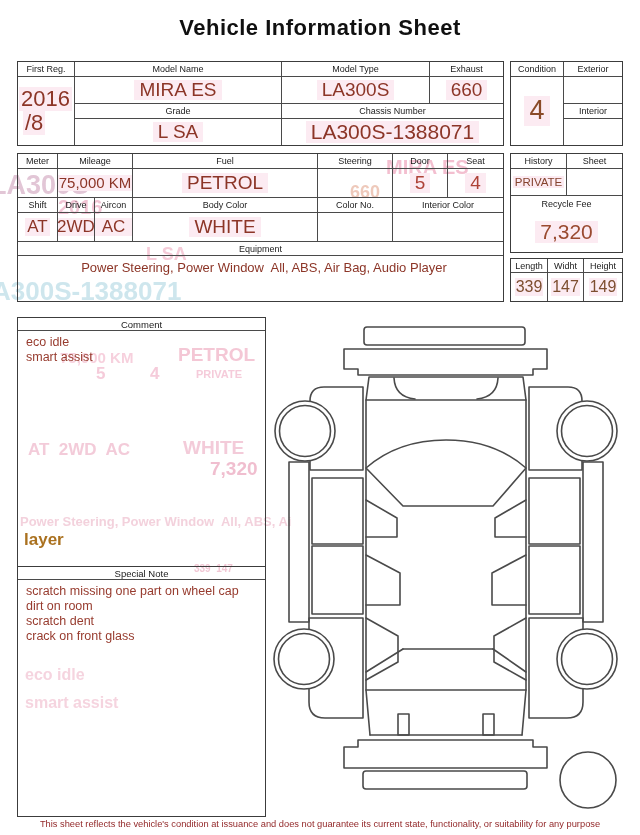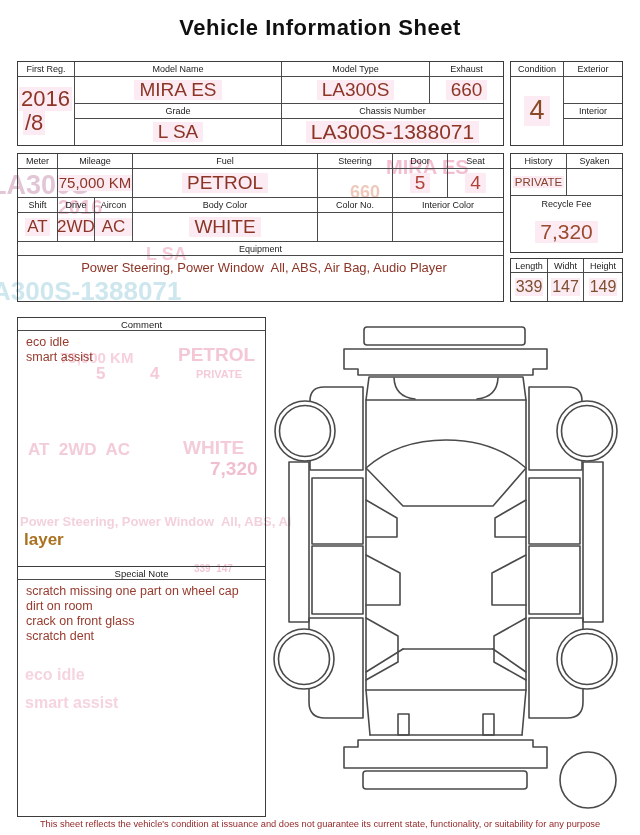--- a/index.html
+++ b/index.html
@@ -168,21 +168,21 @@
       <div style="flex:1;display:flex;align-items:flex-start">
         <span class="eq">Power Steering, Power Window  All, ABS, Air Bag, Audio Player</span>
       </div>
     </div>
   </div>
 
   <div class="box" style="left:510px;top:153px;width:113px;height:100px">
     <div class="col">
       <div class="row bb" style="height:15px">
         <div class="cell lab br" style="width:56px">History</div>
-        <div class="cell lab" style="flex:1">Syaken</div>
+        <div class="cell lab" style="flex:1">Sheet</div>
       </div>
       <div class="row bb" style="height:27px">
         <div class="cell val br" style="width:56px;font-size:11.5px;color:#85432e">
             <span class="hl" style="padding:0 2px">PRIVATE</span>
           </div>
         <div class="cell" style="flex:1"></div>
       </div>
       <div class="cell lab" style="height:16px">Recycle Fee</div>
       <div class="cell val" style="flex:1;font-size:21px;color:#9a4a30">
           <span class="hl">7,320</span>
@@ -220,22 +220,22 @@
       </div>
     </div>
   </div>
 
   <div class="box" style="left:17px;top:566px;width:249px;height:251px">
     <div class="col">
       <div class="cell lab2 bb" style="height:13px">Special Note</div>
       <div style="flex:1;padding:4px 8px">
         <div class="note-line">scratch missing one part on wheel cap</div>
         <div class="note-line">dirt on room</div>
+        <div class="note-line">scratch dent</div>
         <div class="note-line">crack on front glass</div>
-        <div class="note-line">scratch dent</div>
       </div>
     </div>
   </div>
 
   <svg viewBox="270 315 370 495" style="position:absolute;left:270px;top:315px;width:370px;height:495px">
     <g fill="none" stroke="#4a4a4a" stroke-width="1.6" stroke-linejoin="round" stroke-linecap="round">
 
       <rect x="289" y="462" width="20" height="160"></rect>
       <path d="M310,470 V401 Q310,387 324,387 H363 V470 Z"></path>
       <rect x="312" y="478" width="51" height="66"></rect>

